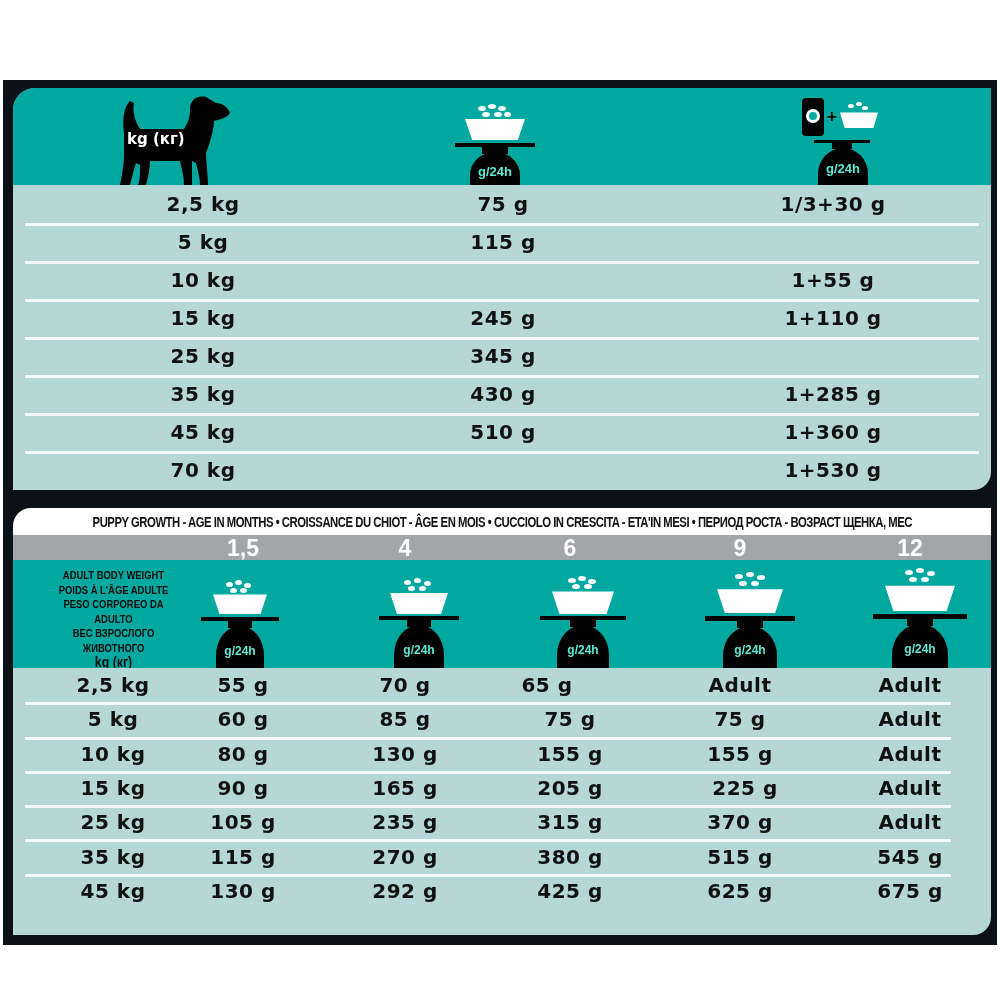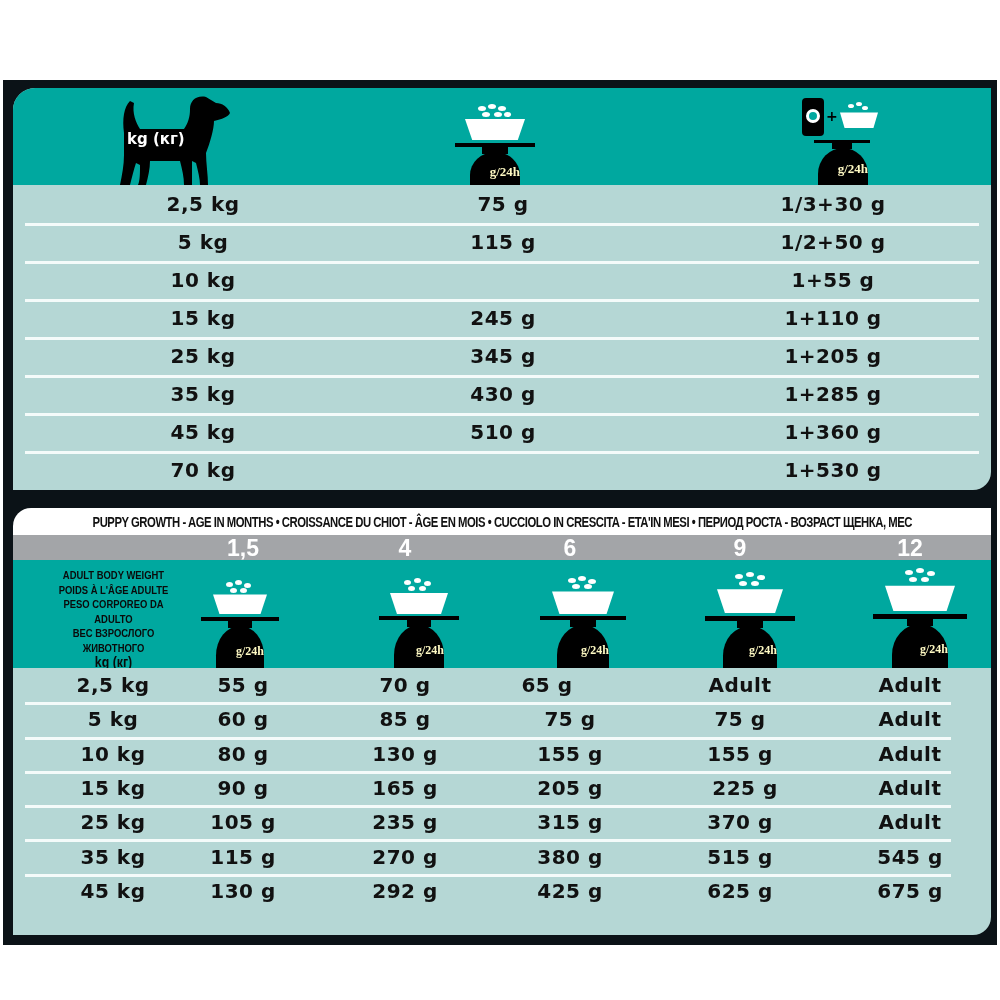--- a/index.html
+++ b/index.html
@@ -14,21 +14,21 @@
   .cell{font-weight:bold;font-size:20px;color:#111;text-align:center;letter-spacing:0.5px;}
   .u-c1{position:absolute;left:80px;width:220px;}
   .u-c2{position:absolute;left:380px;width:220px;}
   .u-c3{position:absolute;left:710px;width:220px;}
   
   .scale{position:absolute;}
   .scale .bowl{position:absolute;background:#fff;clip-path:polygon(0 30%,100% 30%,88% 100%,12% 100%);}
   .scale .kib{position:absolute;background:#fff;border-radius:50%;}
   .scale .plate{position:absolute;background:#000;}
   .scale .neck{position:absolute;background:#000;}
-  .scale .dome{position:absolute;background:#000;border-radius:50% 50% 0 0 / 70% 70% 0 0;color:#fef9c3;font-family:Liberation Serif, serif;font-weight:bold;text-align:right;}
+  .scale .dome{position:absolute;background:#000;border-radius:50% 50% 0 0 / 70% 70% 0 0;color:#5eead4;font-family:Liberation Sans, sans-serif;font-weight:bold;text-align:center;}
   
   .title-bar{position:absolute;left:13px;top:508px;width:978px;height:27px;background:#ffffff;border-radius:18px 0 0 0;display:flex;align-items:center;justify-content:center;}
   .title-bar span{font-family:"Liberation Sans",sans-serif;font-weight:bold;font-size:14.5px;color:#111;letter-spacing:-0.6px;transform:scaleX(0.78);white-space:nowrap;}
   .age-bar{position:absolute;left:13px;top:535px;width:978px;height:25px;background:#a3a5a8;}
   .age{position:absolute;top:0;width:80px;text-align:center;color:#fff;font-family:"Liberation Sans",sans-serif;font-weight:bold;font-size:23px;line-height:26px;}
   .lower-head{position:absolute;left:13px;top:560px;width:978px;height:108px;background:#00a89f;}
   .adult-label{position:absolute;left:18px;top:8px;width:165px;text-align:center;color:#0a0a0a;font-family:"Liberation Sans",sans-serif;font-weight:bold;font-size:11.5px;line-height:14.5px;transform:scaleX(0.82);transform-origin:center;}
   .adult-label .kg{font-size:15px;}
   .lower{position:absolute;left:13px;top:668px;width:978px;height:267px;background:#b5d7d5;border-radius:0 0 18px 0;}
   .l-row{position:relative;height:34.3px;display:flex;align-items:center;}
@@ -79,35 +79,33 @@
 
   <div class="u-rows">
     <div class="u-row">
         <span class="cell u-c1">2,5 kg</span>
         <span class="cell u-c2">75 g</span>
         <span class="cell u-c3">1/3+30 g</span>
       </div>
     <div class="u-row">
         <span class="cell u-c1">5 kg</span>
         <span class="cell u-c2">115 g</span>
-        <span class="cell u-c3">1/2+50 g</span>
       </div>
     <div class="u-row">
         <span class="cell u-c1">10 kg</span>
         <span class="cell u-c3">1+55 g</span>
       </div>
     <div class="u-row">
         <span class="cell u-c1">15 kg</span>
         <span class="cell u-c2">245 g</span>
         <span class="cell u-c3">1+110 g</span>
       </div>
     <div class="u-row">
         <span class="cell u-c1">25 kg</span>
         <span class="cell u-c2">345 g</span>
-        <span class="cell u-c3">1+205 g</span>
       </div>
     <div class="u-row">
         <span class="cell u-c1">35 kg</span>
         <span class="cell u-c2">430 g</span>
         <span class="cell u-c3">1+285 g</span>
       </div>
     <div class="u-row">
         <span class="cell u-c1">45 kg</span>
         <span class="cell u-c2">510 g</span>
         <span class="cell u-c3">1+360 g</span>

